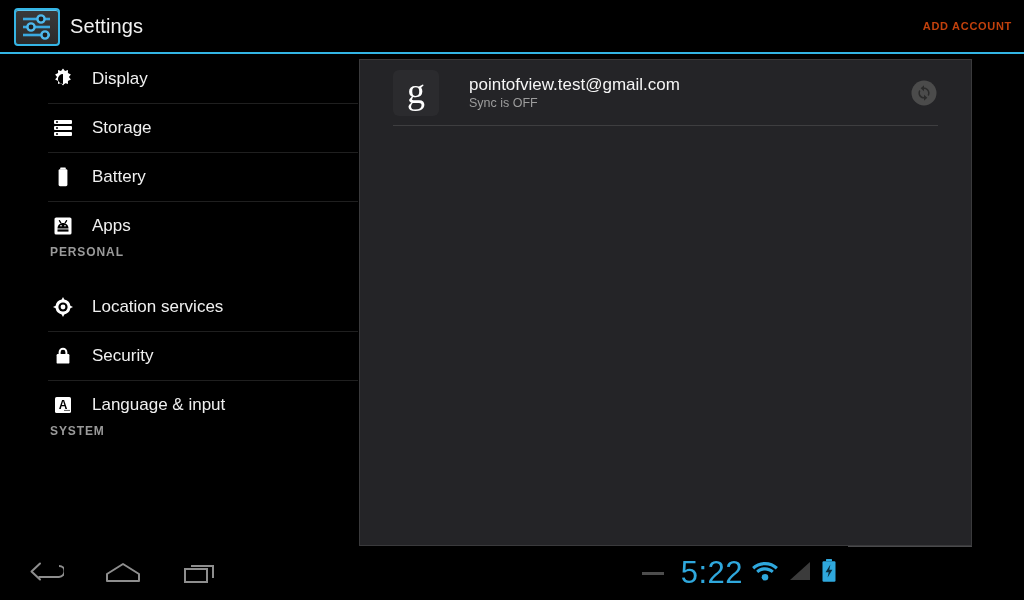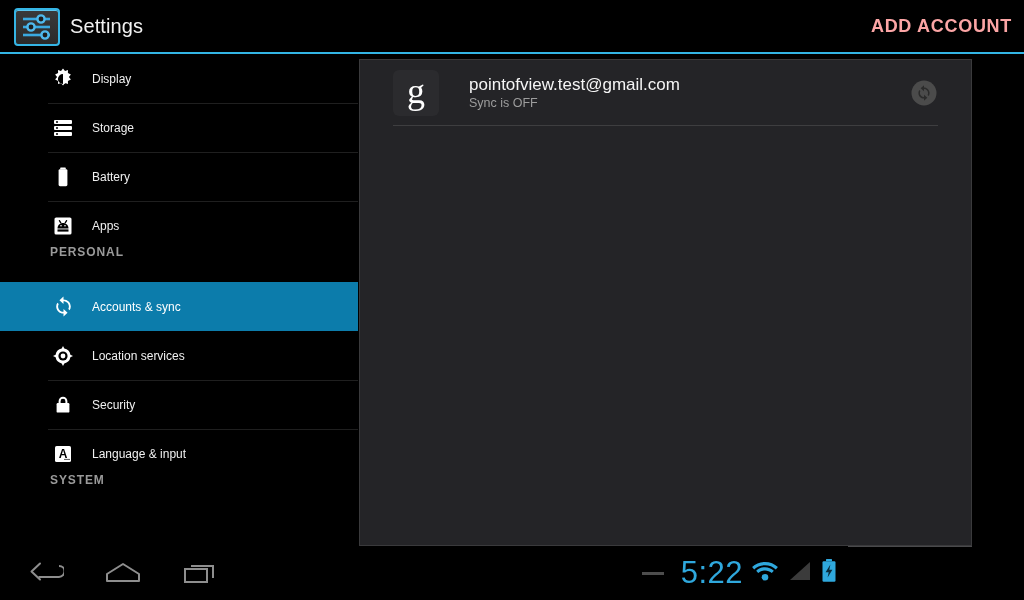--- a/index.html
+++ b/index.html
@@ -36,21 +36,21 @@
   .toggle-thumb {
     position:absolute; left:0; top:0; width:62px; height:26px;
     background:linear-gradient(#555,#3d3d3d);
     display:flex; align-items:center; justify-content:center;
     color:#cfcfcf; font-size:14px; font-weight:bold; letter-spacing:1px;
     clip-path:polygon(0 0,100% 0,86% 100%,0 100%);
   }
   .add-account {
     position:absolute; right:12px; top:0; height:52px;
     display:flex; align-items:center;
-    color:#fca5a5; font-size:18px; font-weight:bold; letter-spacing:.7px;
+    color:#c2410c; font-size:11px; font-weight:bold; letter-spacing:.7px;
   }
   .blue-rule {
     position:absolute; left:0; top:52px; width:1024px; height:2px;
     background:#33b5e5;
   }
 
   
   .sidebar {
     position:absolute; left:0; top:54px; width:358px; height:492px;
     background:#000; overflow:hidden;
@@ -65,21 +65,21 @@
     position:absolute; left:48px; right:0; top:0; height:1px; background:#1f1f1f;
   }
   .nav-item.selected {
     background:#0c7cab;
     padding-left:48px;
   }
   .nav-icon {
     width:30px; height:30px; margin-right:14px;
     display:flex; align-items:center; justify-content:center; flex:none;
   }
-  .nav-label { color:#f0f0f0; font-size:12px; font-weight:400; }
+  .nav-label { color:#f0f0f0; font-size:17px; font-weight:400; }
   .nav-item.selected .nav-label { color:#fff; }
   .section-head {
     height:32px; display:flex; align-items:flex-end;
     padding-left:50px; padding-bottom:23px;
     color:#9a9a9a; font-size:12px; font-weight:bold; letter-spacing:.9px;
   }
 
   
   .panel {
     position:absolute; left:359px; top:59px; width:613px; height:487px;
@@ -209,29 +209,20 @@
               <circle cx="14" cy="11.8" r=".8"></circle>
             </g>
           <rect x="6.5" y="15.4" width="11" height="2.2" fill="#000"></rect>
         </svg>
       </span>
       <span class="nav-label">Apps</span>
     </div>
 
     <div class="section-head">PERSONAL</div>
 
-    <div class="nav-item selected">
-      <span class="nav-icon">
-        <svg width="25" height="25" viewBox="0 0 24 24" fill="#fff">
-          <path d="M12 5.2V2.4L8.1 6.1l3.9 3.6V6.9c2.9 0 5.2 2.3 5.2 5.1 0 .9-.2 1.7-.6 2.4l1.3 1.3c.7-1.1 1.1-2.3 1.1-3.7 0-3.8-3.1-6.8-7-6.8z"></path>
-          <path d="M12 17.1c-2.9 0-5.2-2.3-5.2-5.1 0-.9.2-1.7.6-2.4L6.1 8.3C5.4 9.4 5 10.6 5 12c0 3.8 3.1 6.8 7 6.8v2.8l3.9-3.7-3.9-3.6z"></path>
-        </svg>
-      </span>
-      <span class="nav-label">Accounts &amp; sync</span>
-    </div>
 
     <div class="nav-item">
       <span class="nav-icon">
         <svg width="24" height="24" viewBox="0 0 24 24" fill="#fff">
           <path d="M12 2l1.3 2.6a7.6 7.6 0 0 1 6.1 6.1L22 12l-2.6 1.3a7.6 7.6 0 0 1-6.1 6.1L12 22l-1.3-2.6a7.6 7.6 0 0 1-6.1-6.1L2 12l2.6-1.3a7.6 7.6 0 0 1 6.1-6.1z"></path>
           <circle cx="12" cy="12" r="4.6" fill="#000"></circle>
           <circle cx="12" cy="12" r="2.4" fill="#fff"></circle>
         </svg>
       </span>
       <span class="nav-label">Location services</span>

